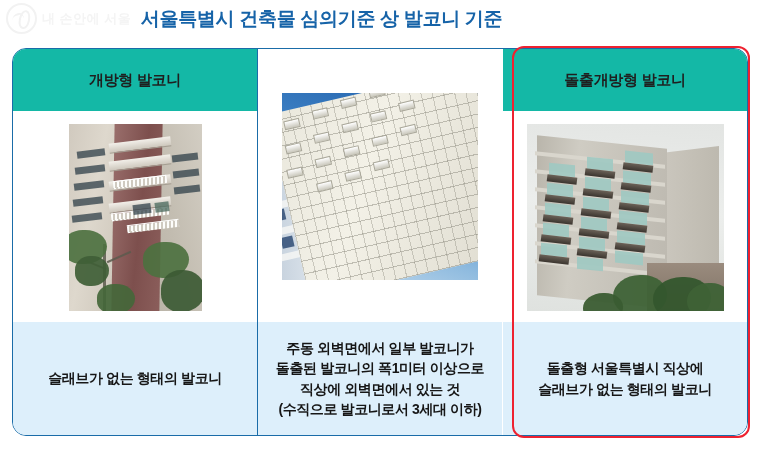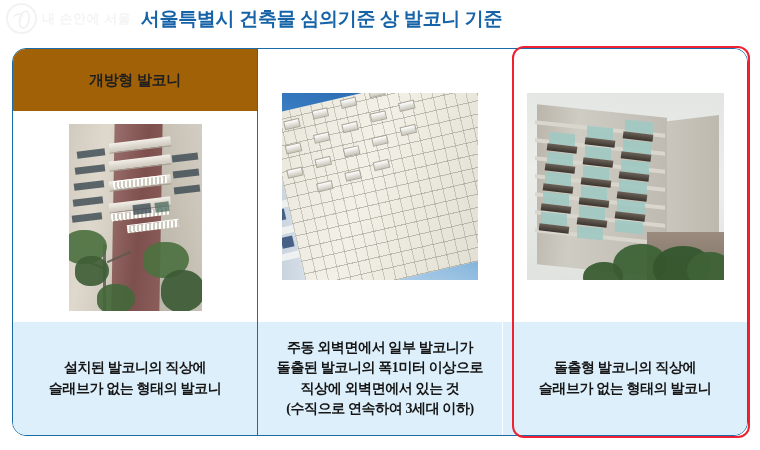--- a/index.html
+++ b/index.html
@@ -113,21 +113,21 @@
     border-left: 1.6px solid #1a6ca8;
   }
   .col.is-highlight + .col,
   .col.is-highlight {
     border-left-color: transparent;
   }
 
   .cell-header {
     height: 62px;
     flex: 0 0 62px;
-    background: #a16207;
+    background: #14b8a6;
     display: flex;
     align-items: center;
     justify-content: center;
     font-size: 15px;
     font-weight: bold;
     color: #1f1f1f;
     letter-spacing: -0.3px;
   }
   .cell-photo {
     flex: 1 1 auto;
@@ -149,21 +149,21 @@
     justify-content: center;
     text-align: center;
     font-size: 14px;
     font-weight: bold;
     color: #161616;
     line-height: 1.45;
     letter-spacing: -0.4px;
     padding: 0 8px;
     box-sizing: border-box;
   }
-  .cell-caption span { display: block; white-space: nowrap; font-family: Liberation Serif, serif; }
+  .cell-caption span { display: block; white-space: nowrap; }
 
   
   .highlight-box {
     position: absolute;
     left: 500px;
     top: -2px;
     width: 238px;
     height: 392px;
     border: 2.6px solid #ee2230;
     border-radius: 12px;
@@ -358,21 +358,20 @@
             <div class="p1-trunk" style="left:16px; top:140px; width:22px; height:2px; transform:rotate(22deg);"></div>
             <div class="p1-tree" style="left:-6px; top:106px; width:44px; height:34px;"></div>
             <div class="p1-tree" style="left:6px;  top:132px; width:34px; height:30px; background:#3f5e36;"></div>
             <div class="p1-tree" style="left:74px; top:118px; width:46px; height:36px;"></div>
             <div class="p1-tree" style="left:92px; top:146px; width:44px; height:42px; background:#3c5a34;"></div>
             <div class="p1-tree" style="left:28px; top:160px; width:38px; height:30px; background:#44673a;"></div>
           </div>
         </div>
 
         <div class="cell-caption">
-          <span>설치된 발코니의 직상에</span>
           <span>슬래브가 없는 형태의 발코니</span>
         </div>
       </div>
 
       <div class="col">
 
         <div class="cell-photo">
           <div class="photo photo-2">
             <div class="p2-sky"></div>
             <div class="p2-cloud" style="left:14px; top:24px; width:54px; height:20px;"></div>
@@ -412,25 +411,26 @@
               <div class="p2-box" style="left:62px;  top:74px;"></div>
               <div class="p2-box" style="left:92px;  top:70px;"></div>
             </div>
           </div>
         </div>
 
         <div class="cell-caption">
           <span>주동 외벽면에서 일부 발코니가</span>
           <span>돌출된 발코니의 폭1미터 이상으로</span>
           <span>직상에 외벽면에서 있는 것</span>
-          <span>(수직으로 연속하여 3세대 이하)</span>
+          <span>(수직으로 발코니로서 3세대 이하)</span>
         </div>
       </div>
 
       <div class="col is-highlight">
+        <div class="cell-header">돌출개방형 발코니</div>
 
         <div class="cell-photo">
           <div class="photo photo-3">
             <div class="p3-sky"></div>
             <div class="p3-right"></div>
             <div class="p3-bldg"></div>
 
             <div class="p3-slabline" style="top:34px;"></div>
             <div class="p3-slabline" style="top:52px;"></div>
             <div class="p3-slabline" style="top:70px;"></div>
@@ -475,21 +475,21 @@
 
             <div class="p3-podium"></div>
             <div class="p3-tree" style="left:86px;  bottom:-6px; width:54px; height:42px;"></div>
             <div class="p3-tree" style="left:126px; bottom:-10px; width:58px; height:44px; background:#34562d;"></div>
             <div class="p3-tree" style="left:160px; bottom:-8px;  width:44px; height:36px;"></div>
             <div class="p3-tree" style="left:56px;  bottom:-12px; width:40px; height:30px; background:#3a5c32;"></div>
           </div>
         </div>
 
         <div class="cell-caption">
-          <span>돌출형 발코니의 직상에</span>
+          <span>돌출형 서울특별시 직상에</span>
           <span>슬래브가 없는 형태의 발코니</span>
         </div>
       </div>
 
     </div>
   </div>
 
   <div class="highlight-box"></div>
 </div>
 

